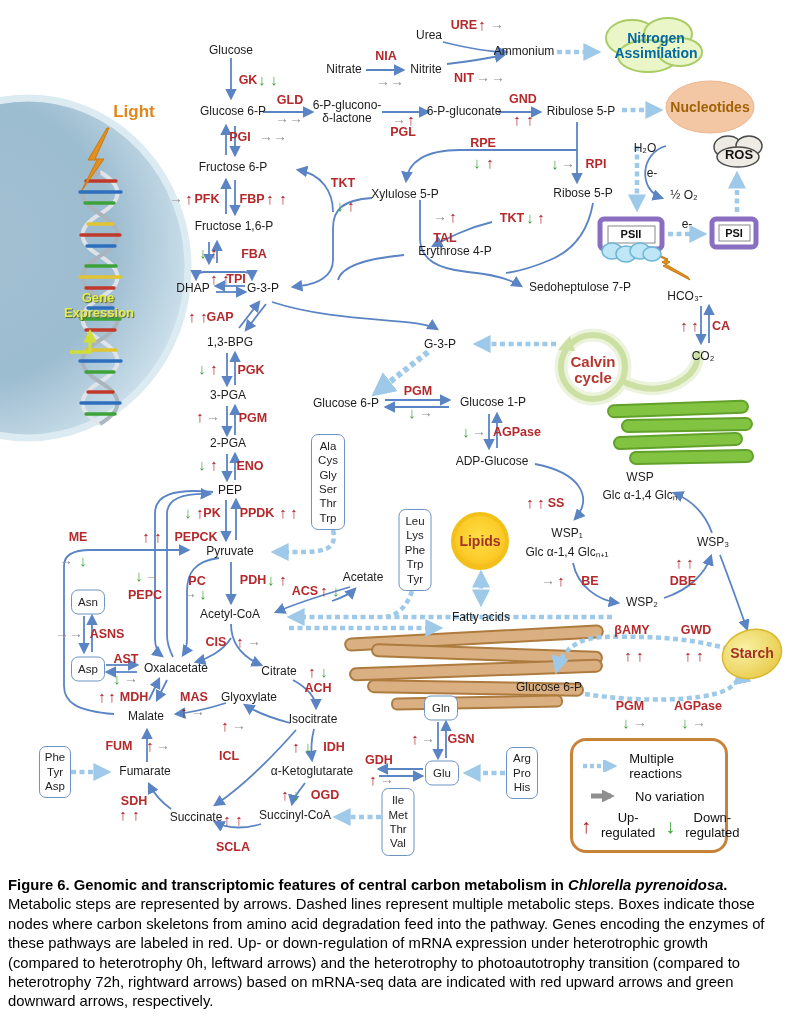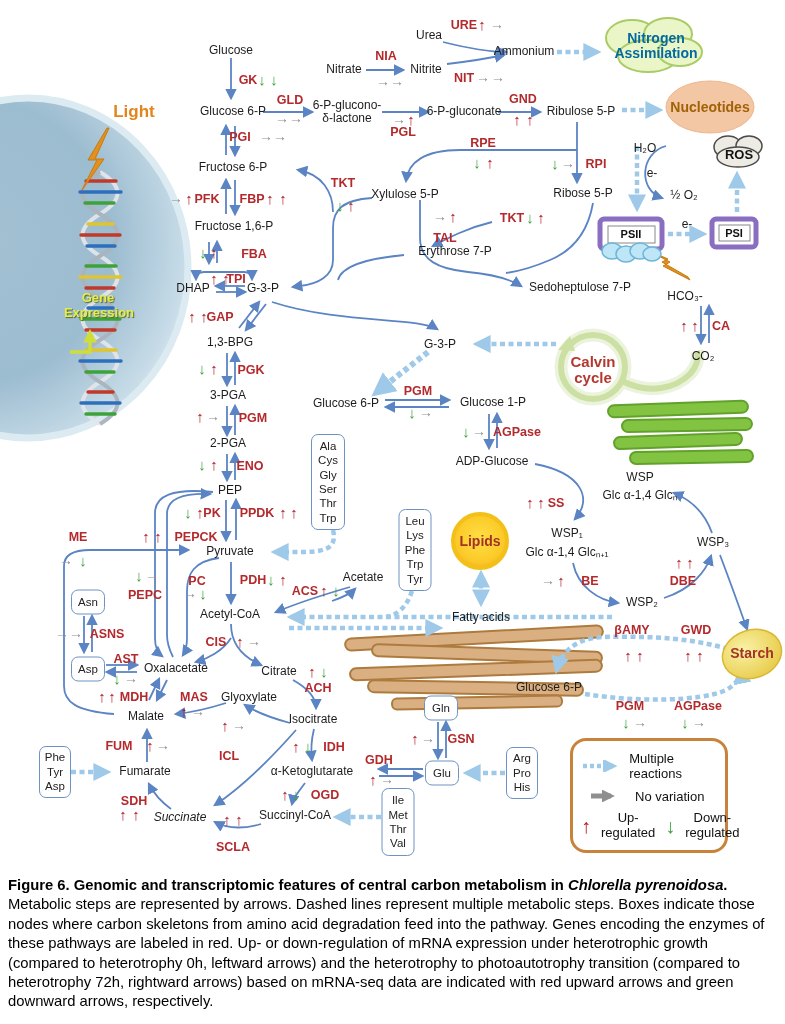--- a/index.html
+++ b/index.html
@@ -279,42 +279,42 @@
       <span class="met" style="left: 464px; top: 112px;">6-P-gluconate</span>
       <span class="met" style="left: 581px; top: 112px;">Ribulose 5-P</span>
       <span class="met" style="left: 429px; top: 36px;">Urea</span>
       <span class="met" style="left: 344px; top: 70px;">Nitrate</span>
       <span class="met" style="left: 426px; top: 70px;">Nitrite</span>
       <span class="met" style="left: 524px; top: 52px;">Ammonium</span>
       <span class="met" style="left: 233px; top: 168px;">Fructose 6-P</span>
       <span class="met" style="left: 405px; top: 195px;">Xylulose 5-P</span>
       <span class="met" style="left: 583px; top: 194px;">Ribose 5-P</span>
       <span class="met" style="left: 234px; top: 227px;">Fructose 1,6-P</span>
-      <span class="met" style="left: 455px; top: 252px;">Erythrose 7-P</span>
+      <span class="met" style="left: 455px; top: 252px;">Erythrose 4-P</span>
       <span class="met" style="left: 193px; top: 289px;">DHAP</span>
       <span class="met" style="left: 263px; top: 289px;">G-3-P</span>
       <span class="met" style="left: 580px; top: 288px;">Sedoheptulose 7-P</span>
       <span class="met" style="left: 230px; top: 343px;">1,3-BPG</span>
       <span class="met" style="left: 228px; top: 396px;">3-PGA</span>
       <span class="met" style="left: 228px; top: 444px;">2-PGA</span>
       <span class="met" style="left: 230px; top: 491px;">PEP</span>
       <span class="met" style="left: 440px; top: 345px;">G-3-P</span>
       <span class="met" style="left: 346px; top: 404px;">Glucose 6-P</span>
       <span class="met" style="left: 493px; top: 403px;">Glucose 1-P</span>
       <span class="met" style="left: 492px; top: 462px;">ADP-Glucose</span>
       <span class="met" style="left: 230px; top: 552px;">Pyruvate</span>
       <span class="met" style="left: 363px; top: 578px;">Acetate</span>
       <span class="met" style="left: 230px; top: 615px;">Acetyl-CoA</span>
       <span class="met" style="left: 279px; top: 672px;">Citrate</span>
       <span class="met" style="left: 176px; top: 669px;">Oxalacetate</span>
       <span class="met" style="left: 249px; top: 698px;">Glyoxylate</span>
       <span class="met" style="left: 313px; top: 720px;">Isocitrate</span>
       <span class="met" style="left: 146px; top: 717px;">Malate</span>
       <span class="met" style="left: 145px; top: 772px;">Fumarate</span>
-      <span class="met" style="left: 180px; top: 818px; font-style: italic;">Succinate</span>
+      <span class="met" style="left: 196px; top: 818px;">Succinate</span>
       <span class="met" style="left: 295px; top: 816px;">Succinyl-CoA</span>
       <span class="met" style="left: 312px; top: 772px;">α-Ketoglutarate</span>
       <span class="met" style="left: 481px; top: 618px;">Fatty acids</span>
       <span class="met" style="left: 640px; top: 478px;">WSP</span>
       <span class="met" style="left: 640px; top: 496px;">Glc α-1,4 Glcₙ</span>
       <span class="met" style="left: 567px; top: 534px;">WSP₁</span>
       <span class="met" style="left: 567px; top: 553px;">Glc α-1,4 Glcₙ₊₁</span>
       <span class="met" style="left: 642px; top: 603px;">WSP₂</span>
       <span class="met" style="left: 713px; top: 543px;">WSP₃</span>
       <span class="met" style="left: 549px; top: 688px;">Glucose 6-P</span>

